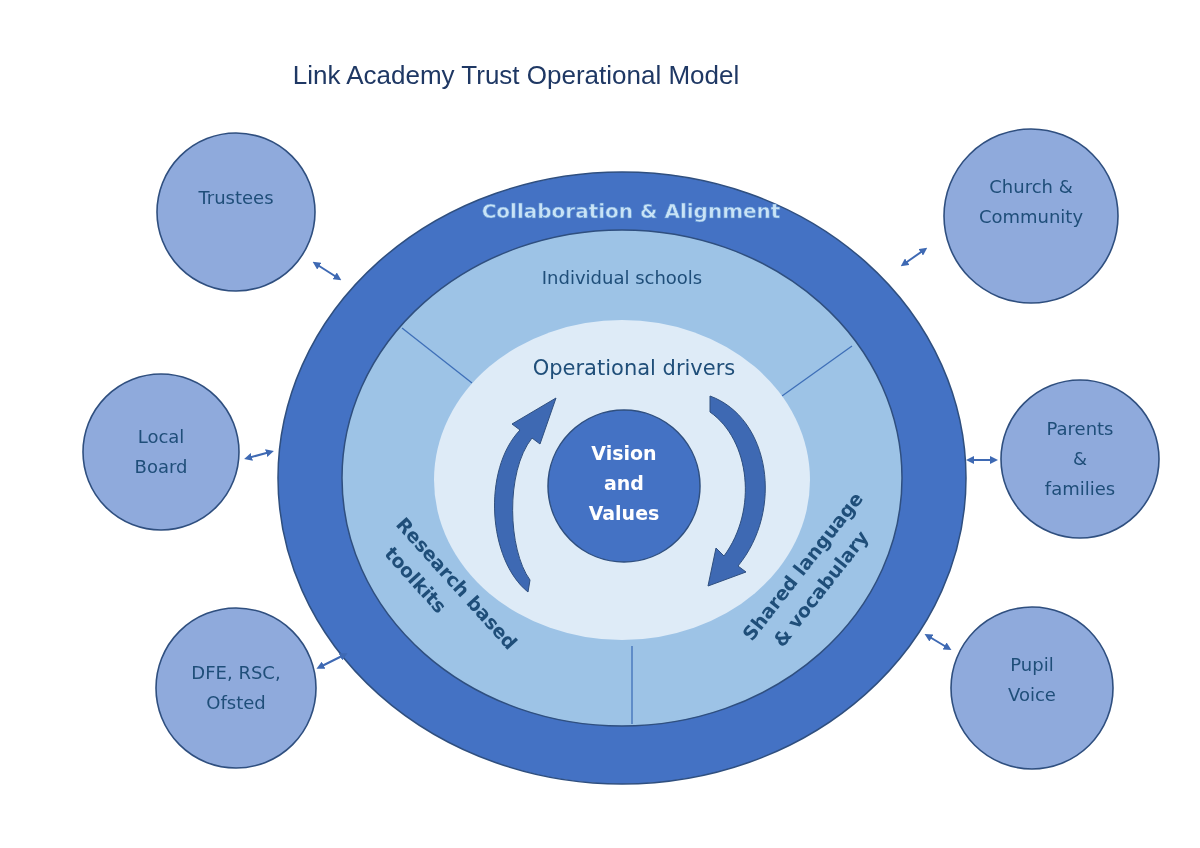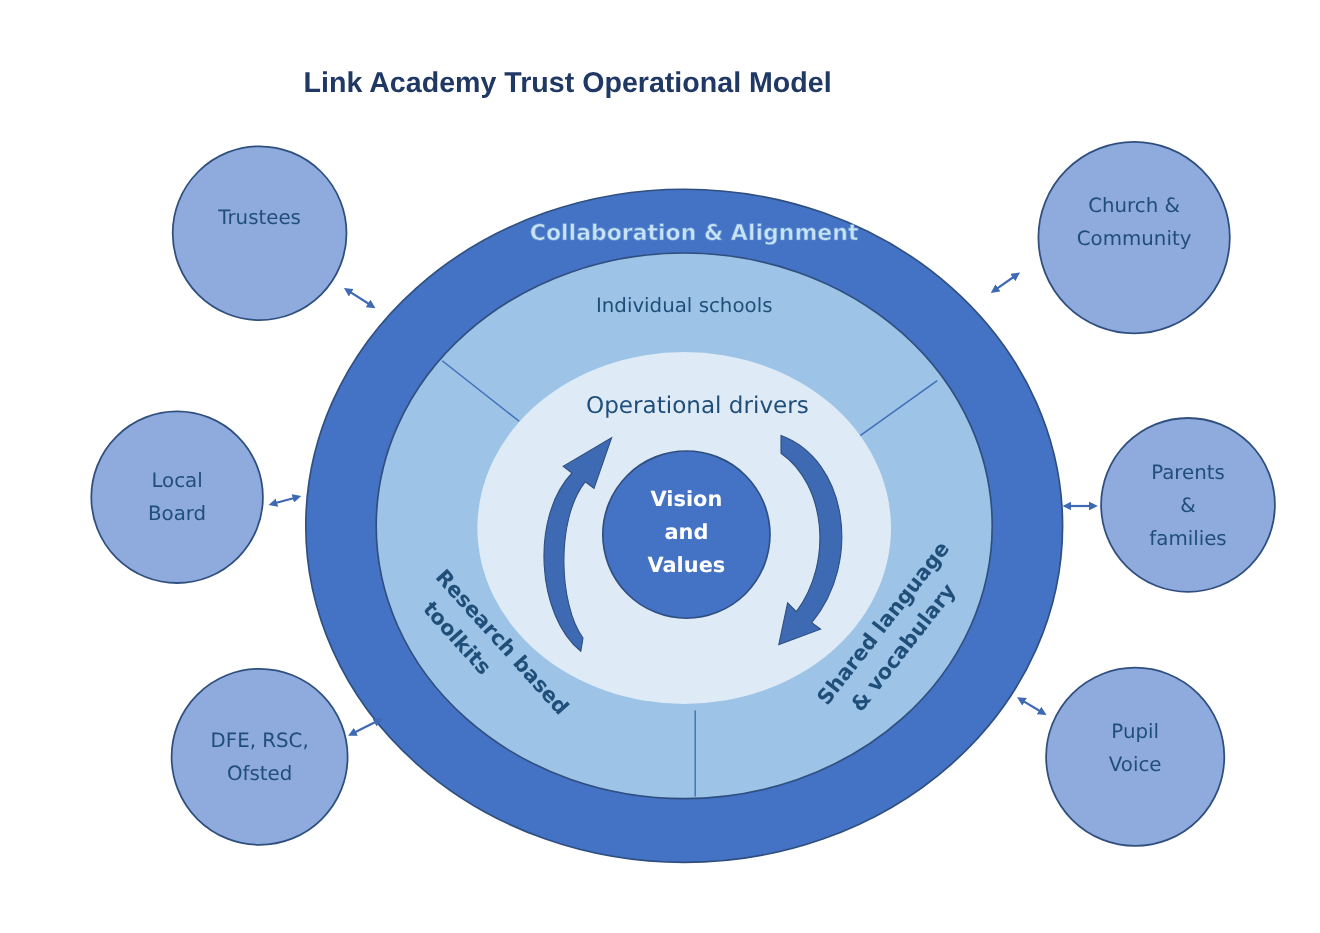--- a/index.html
+++ b/index.html
@@ -1,17 +1,17 @@
 <!DOCTYPE html>
 <html><head>
   <meta charset="utf-8">
   <style>
     html, body { margin: 0; padding: 0; background: #ffffff; }
     body { width: 1200px; height: 848px; position: relative; overflow: hidden; font-family: "Liberation Sans", "DejaVu Sans", sans-serif; }
-    .title { position: absolute; left: 0; width: 1032px; top: 60px; text-align: center; font-weight: bold; font-size: 26px; }
+    .title { position: absolute; left: 0; width: 1032px; top: 60px; text-align: center; font-weight: normal; font-size: 26px; }
     svg#diagram { position: absolute; left: 0; top: 0; }
     .lbl { font-family: "DejaVu Sans", "Liberation Sans", sans-serif; }
   </style>
 </head>
 <body>
 
 <div class="title" style="color: rgb(31, 56, 100);">Link Academy Trust Operational Model</div>
 
 <svg id="diagram" width="1200" height="848" viewBox="0 0 1200 848" xmlns="http://www.w3.org/2000/svg">
   <defs>

